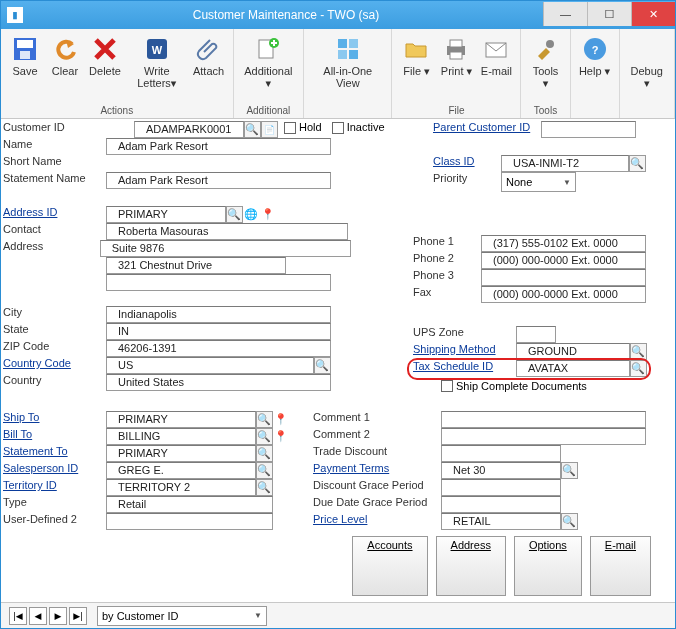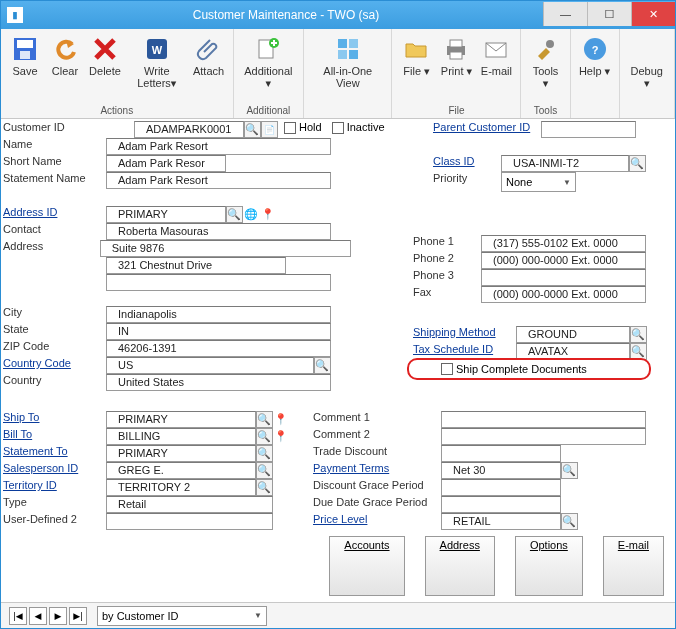--- a/index.html
+++ b/index.html
@@ -19,21 +19,21 @@
 .rbtn .lbl { text-align:center; color:#333; line-height:12px; }
 .rcap { text-align:center; color:#555; font-size:10px; padding:1px 0 2px 0;}
 .form { position:absolute; top:120px; left:0; right:0; bottom:26px; padding: 6px 10px; }
 .row { display:flex; align-items:flex-start; height:17px; margin-bottom:0; }
 .lblcell { width:105px; color:#333; padding-left:2px; white-space:nowrap;}
 .lblcell.link { color:#0a3b9b; text-decoration:underline; cursor:pointer; }
 .val { border:1px solid #9a9a9a; border-top-color:#7a7a7a; background:#fff; height:17px; padding:1px 11px; color:#222; overflow:hidden; white-space:nowrap; }
 .iconbtn { width:17px; height:17px; border:1px solid #9a9a9a; background:#f4f4f4; display:inline-flex;align-items:center;justify-content:center;cursor:pointer; }
 .iconbtn.noborder { border:none; background:transparent; }
 .cb { width:12px;height:12px;border:1px solid #666;background:#fff;display:inline-block;margin-right:3px;vertical-align:middle; }
-.bottombtns { position:absolute; right:11px; bottom:6px; display:flex; gap:20px;margin-left:41px; }
+.bottombtns { position:absolute; right:24px; bottom:6px; display:flex; gap:8px;margin-left:41px; }
 .btn { border:1px solid #999; background:linear-gradient(#fdfdfd,#e3e3e3); padding:2px 14px; cursor:pointer; text-decoration:underline; }
 .navbar { position:absolute; bottom:0; left:0; right:0; height:26px; border-top:1px solid #c8c8c8; background:#f5f5f5; display:flex; align-items:center; padding:0 8px; gap:2px;}
 .navb { width:18px;height:18px;border:1px solid #999;background:#fff;display:flex;align-items:center;justify-content:center;cursor:pointer;font-size:9px;}
 .sel { border:1px solid #999; background:#fff; height:20px; padding:1px 4px; display:flex;align-items:center; }
 .dd { margin-left:auto; font-size:8px; color:#555; }
 .redcirc { position:absolute; border:2px solid #e02020; border-radius:10px; pointer-events:none; }
 </style>
 </head>
 <body>
 
@@ -216,21 +216,20 @@
       <div class="val" style="width:95px"></div>
     </div>
 
     <div style="position:absolute;top:17px;left:0;width:350px">
       <div class="row">
           <div class="lblcell">Name</div>
           <div class="val" style="width:225px">Adam Park Resort</div>
         </div>
       <div class="row">
           <div class="lblcell">Short Name</div>
-          <div class="val" style="width:120px">Adam Park Resor</div>
         </div>
       <div class="row">
           <div class="lblcell">Statement Name</div>
           <div class="val" style="width:225px">Adam Park Resort</div>
         </div>
     </div>
 
     <div style="position:absolute;top:34px;left:430px;width:230px">
       <div class="row">
           <div class="lblcell link" style="width:70px">Class ID</div>
@@ -249,21 +248,21 @@
     <div style="position:absolute;top:85px;left:0;width:350px">
       <div class="row">
           <div class="lblcell link">Address ID</div>
           <div class="val" style="width:120px">PRIMARY</div>
           <div class="iconbtn">🔍</div>
           <div class="iconbtn noborder">🌐</div>
           <div class="iconbtn noborder">📍</div>
         </div>
       <div class="row">
           <div class="lblcell">Contact</div>
-          <div class="val" style="width:225px">Roberta Masouras</div>
+          <div class="val" style="width:242px">Roberta Masouras</div>
         </div>
       <div class="row">
           <div class="lblcell">Address</div>
           <div class="val" style="width:266px">Suite 9876</div>
         </div>
       <div class="row">
           <div class="lblcell"></div>
           <div class="val" style="width:180px">321 Chestnut Drive</div>
         </div>
       <div class="row">
@@ -309,20 +308,24 @@
           <div class="val" style="width:208px">US</div>
           <div class="iconbtn">🔍</div>
         </div>
       <div class="row">
           <div class="lblcell">Country</div>
           <div class="val" style="width:225px">United States</div>
         </div>
     </div>
 
     <div style="position:absolute;top:205px;left:410px;width:250px">
+      <div class="row">
+          <div class="lblcell" style="width:105px">UPS Zone</div>
+          <div class="val" style="width:40px"></div>
+        </div>
       <div class="row">
           <div class="lblcell link" style="width:105px">Shipping Method</div>
           <div class="val" style="width:114px">GROUND</div>
           <div class="iconbtn">🔍</div>
         </div>
       <div class="row">
           <div class="lblcell link" style="width:105px">Tax Schedule ID</div>
           <div class="val" style="width:114px">AVATAX</div>
           <div class="iconbtn">🔍</div>
         </div>

